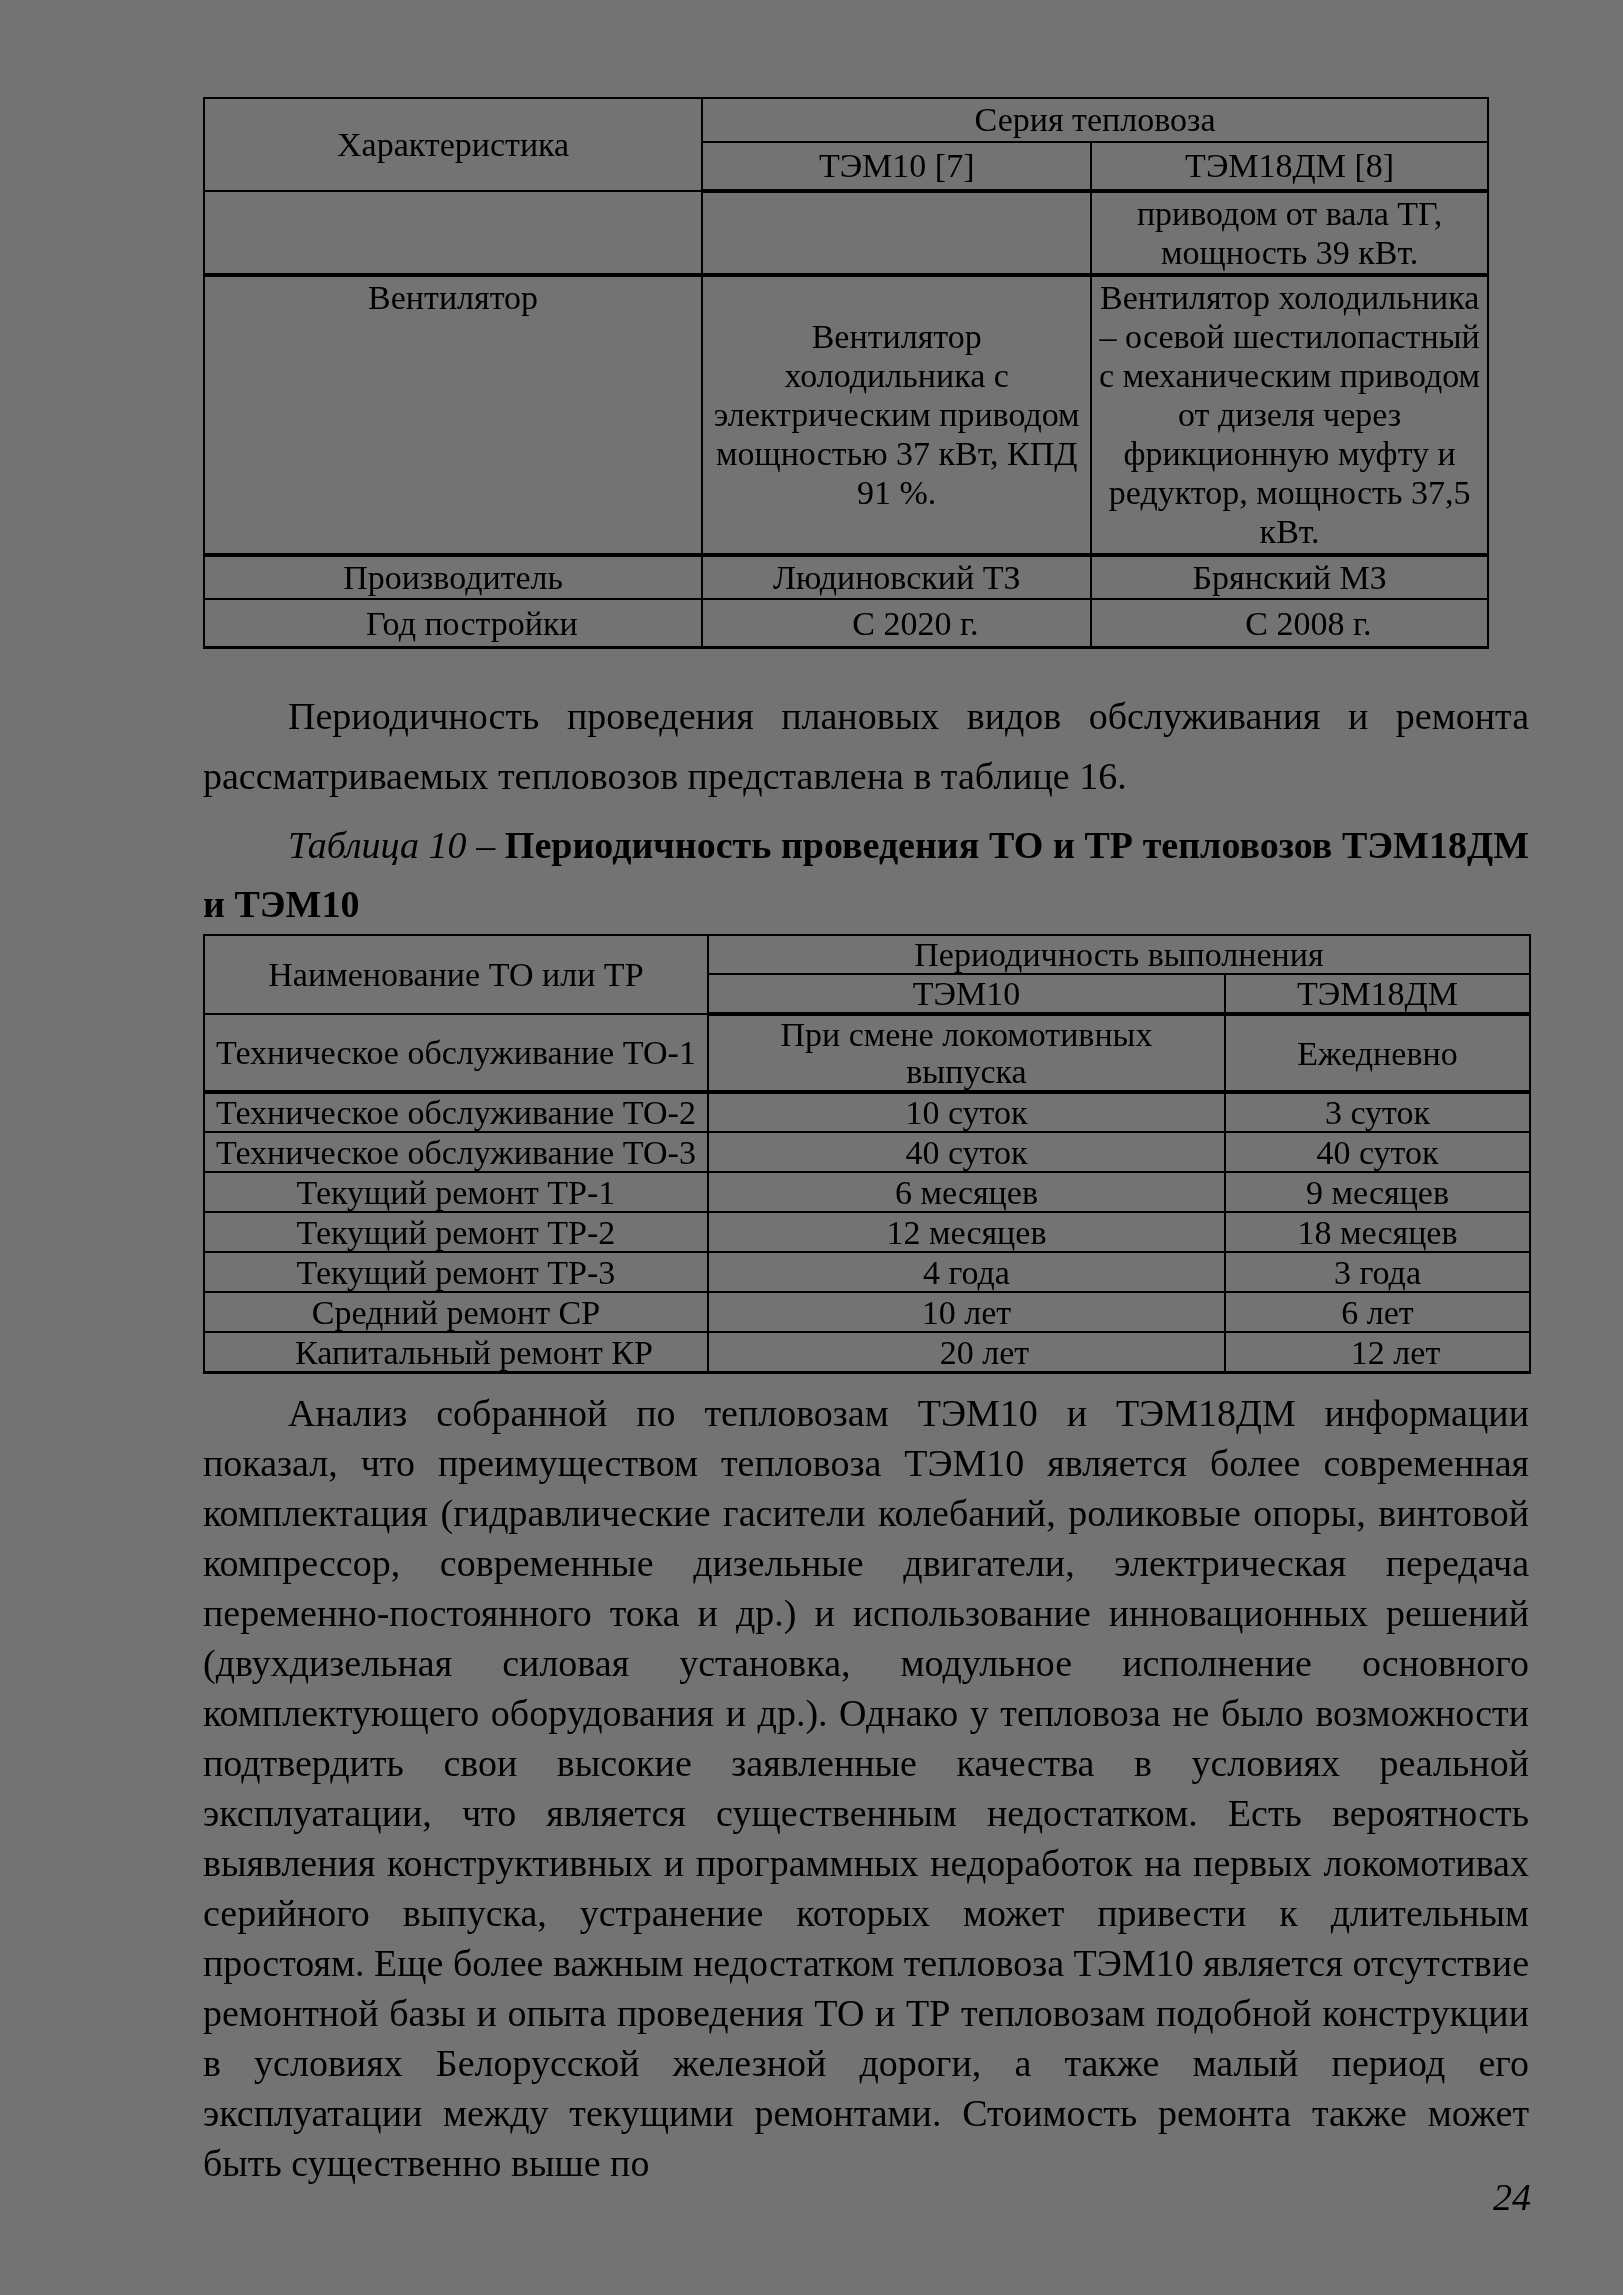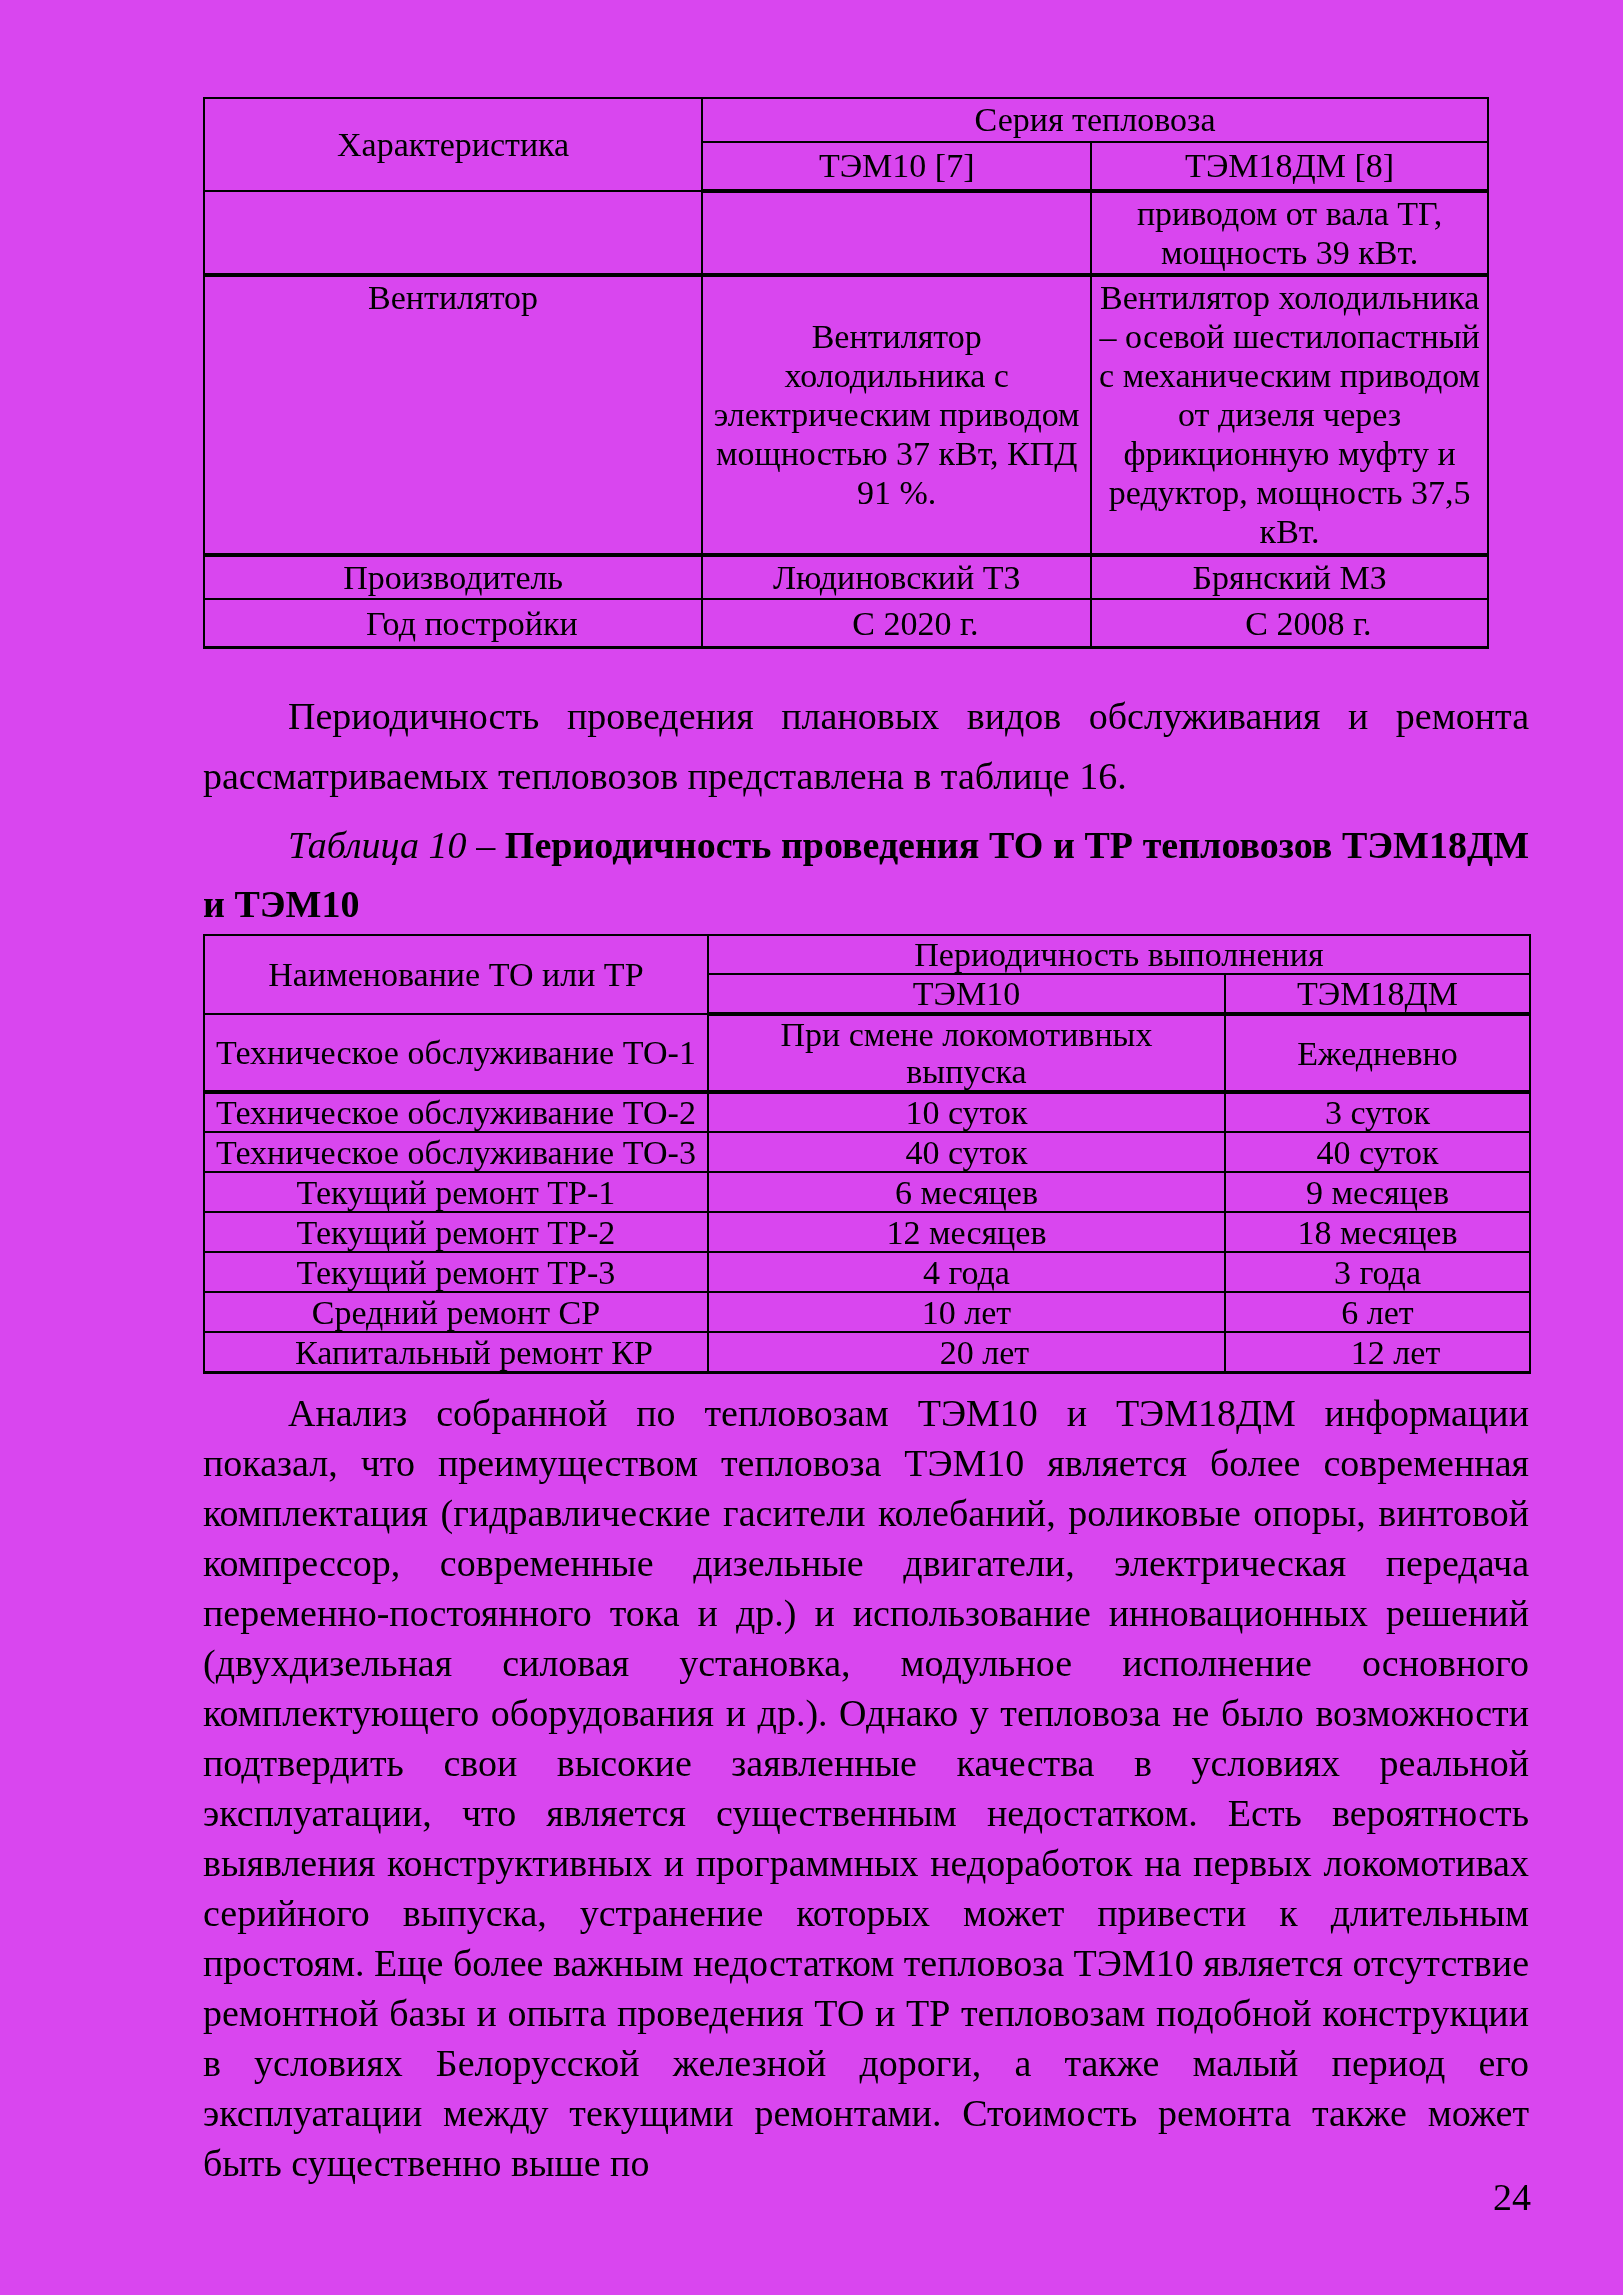--- a/index.html
+++ b/index.html
@@ -1,21 +1,21 @@
 <!DOCTYPE html>
 <html style="font-size:10.5px"><head>
 <meta charset="utf-8">
 <style>
   * { margin:0; padding:0; box-sizing:border-box; }
   html, body { background:#ffffff; }
   .page {
     position:relative;
     width:1623px;
     height:2295px;
-    background:#d946ef;
+    background:#737373;
     color:#000000;
     font-family:"Liberation Serif","DejaVu Serif",serif;
     overflow:hidden;
   }
   
   table { border-collapse:collapse; table-layout:fixed; }
   td, th {
     border:2.6px solid #000;
     font-weight:normal;
     font-size:34px;
@@ -57,20 +57,21 @@
   .caption .cap-label { font-style:italic; }
   .caption .cap-title { font-weight:bold; }
   .p2 { margin-top:14.4px; line-height:50px; }
 
   .page-number {
     position:absolute;
     top:2178px;
     right:92px;
     font-size:38px;
     line-height:39px;
+    font-style:italic;
   }
 </style>
 </head>
 <body>
 
 <div class="page">
 
   <table class="t1">
     <colgroup>
         <col class="c1">

